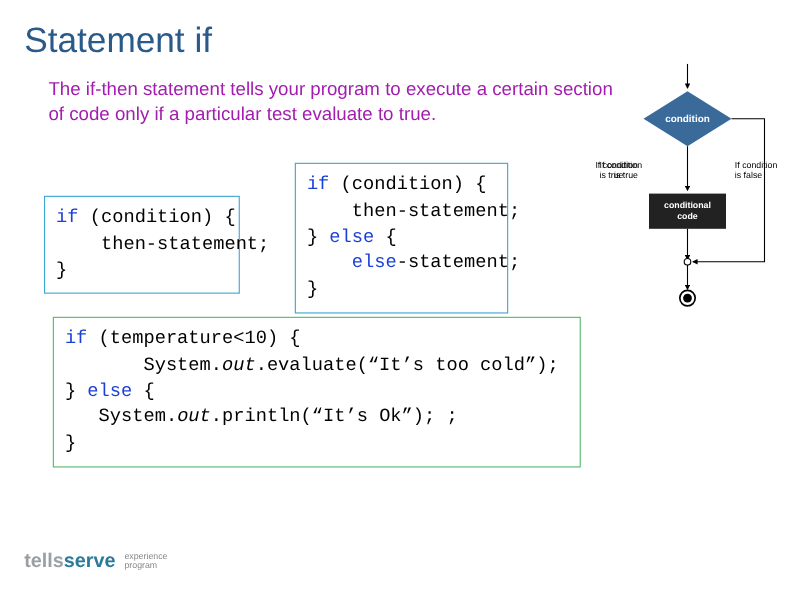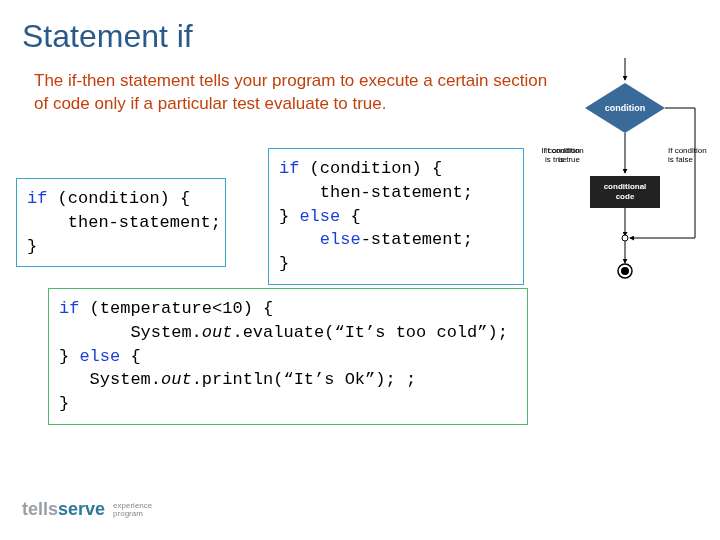--- a/index.html
+++ b/index.html
@@ -15,44 +15,44 @@
     position: absolute;
     top: 18px;
     left: 22px;
     font-size: 32px;
     color: #2a5a8a;
     font-weight: 400;
   }
   .body-text {
     position: absolute;
     top: 70px;
-    left: 34px;
+    left: 44px;
     width: 520px;
     font-size: 17px;
-    color: #c2410c;
+    color: #a21caf;
     line-height: 1.35;
   }
   .codebox {
     position: absolute;
     padding: 8px 10px;
     font-family: Consolas, "Courier New", monospace;
     font-size: 17px;
     line-height: 1.4;
     white-space: pre;
   }
   .box1 {
     top: 178px;
-    left: 16px;
-    width: 210px;
+    left: 40px;
+    width: 178px;
     border: 1.5px solid #3aa6d0;
   }
   .box2 {
     top: 148px;
     left: 268px;
-    width: 256px;
+    width: 194px;
     border: 1.5px solid #3aa6d0;
   }
   .box3 {
     top: 288px;
     left: 48px;
     width: 480px;
     border: 1.5px solid #4fb86a;
   }
   .kw { color: #1a3fd6; }
   .it { font-style: italic; }

